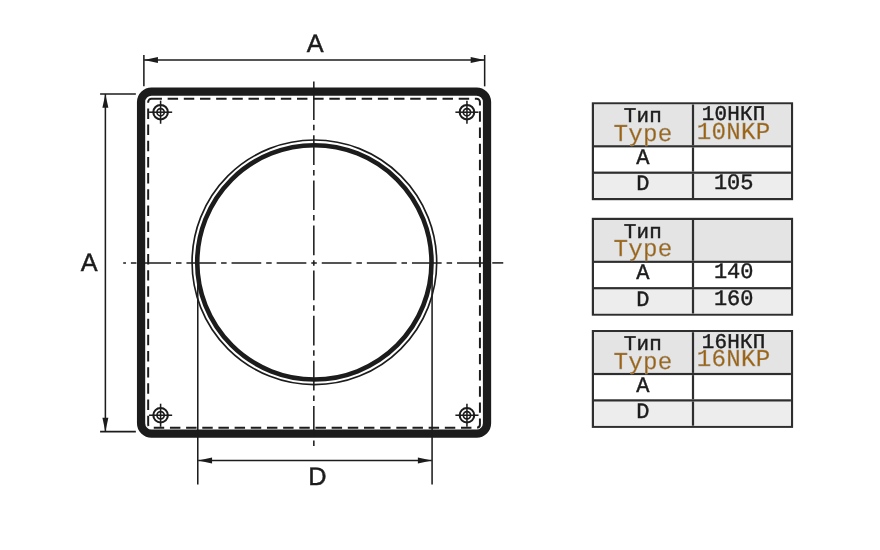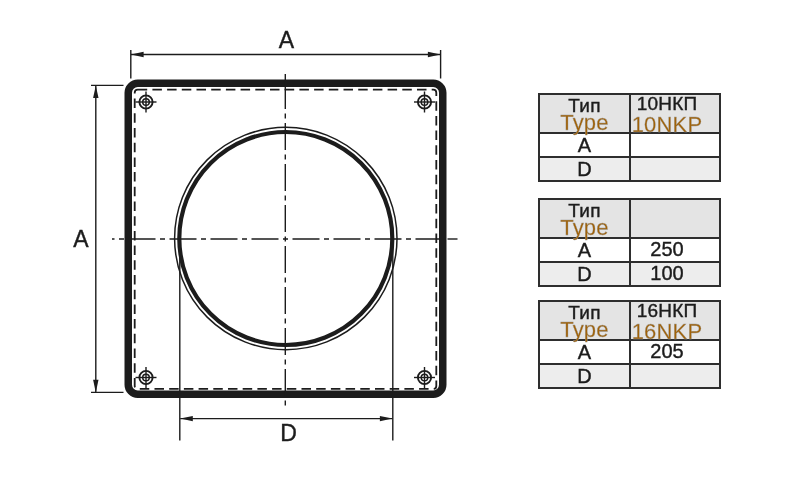--- a/index.html
+++ b/index.html
@@ -1,20 +1,20 @@
 <!DOCTYPE html>
 <html><head>
 <meta charset="utf-8">
 <style>
   html,body{margin:0;padding:0;}
   body{width:800px;height:500px;background:#ffffff;font-family:"Liberation Sans",sans-serif;position:relative;overflow:hidden;}
   .tbl{position:absolute;width:179px;border:2px solid #2e2e2e;background:#fff;}
-  .trow{display:flex;}
+  .trow{display:flex;font-family:Liberation Mono, monospace;}
   .trow .c1{width:89px;border-right:2px solid #2e2e2e;display:flex;flex-direction:column;align-items:center;justify-content:center;}
-  .trow .c2{width:72px;display:flex;flex-direction:column;align-items:center;justify-content:space-between;}
+  .trow .c2{width:72px;display:flex;flex-direction:column;align-items:center;justify-content:flex-start;}
   .hrow{height:37px;background:#e4e4e4;padding-top:0px;}
   .arow{height:22px;background:#ffffff;border-top:2px solid #2e2e2e;}
   .drow{height:22px;background:#ededed;border-top:2px solid #2e2e2e;}
   .bt{font-size:19px;color:#1c1c1c;line-height:18px;letter-spacing:0.2px;-webkit-text-stroke:0.4px #1c1c1c;}
   .gt{font-size:22px;color:#a16207;line-height:15px;letter-spacing:0.2px;-webkit-text-stroke:0.35px #9d9d9d;}
   .vt{font-size:20px;color:#1c1c1c;line-height:20px;-webkit-text-stroke:0.4px #1c1c1c;}
   svg{position:absolute;left:0;top:0;}
   svg text{font-family:"Liberation Sans",sans-serif;fill:#1c1c1c;stroke:#1c1c1c;stroke-width:0.4;}
 </style>
 </head>
@@ -117,47 +117,50 @@
   <div class="trow arow">
     <div class="c1">
         <span class="vt">A</span>
       </div>
   </div>
 
   <div class="trow drow">
     <div class="c1">
         <span class="vt">D</span>
       </div>
+    <div class="c2">
+        <span class="vt">105</span>
+      </div>
   </div>
 </div>
 
 <div class="tbl" style="left:538px;top:198px;">
 
   <div class="trow hrow">
     <div class="c1">
         <span class="bt">Тип</span>
         <span class="gt">Type</span>
       </div>
   </div>
 
   <div class="trow arow">
     <div class="c1">
         <span class="vt">A</span>
       </div>
     <div class="c2">
-        <span class="vt">250</span>
+        <span class="vt">140</span>
       </div>
   </div>
 
   <div class="trow drow">
     <div class="c1">
         <span class="vt">D</span>
       </div>
     <div class="c2">
-        <span class="vt">100</span>
+        <span class="vt">160</span>
       </div>
   </div>
 </div>
 
 <div class="tbl" style="left:538px;top:300px;">
 
   <div class="trow hrow">
     <div class="c1">
         <span class="bt">Тип</span>
         <span class="gt">Type</span>
@@ -165,23 +168,20 @@
     <div class="c2">
         <span class="bt">16НКП</span>
         <span class="gt">16NKP</span>
       </div>
   </div>
 
   <div class="trow arow">
     <div class="c1">
         <span class="vt">A</span>
       </div>
-    <div class="c2">
-        <span class="vt">205</span>
-      </div>
   </div>
 
   <div class="trow drow">
     <div class="c1">
         <span class="vt">D</span>
       </div>
   </div>
 </div>
 
 </body></html>

